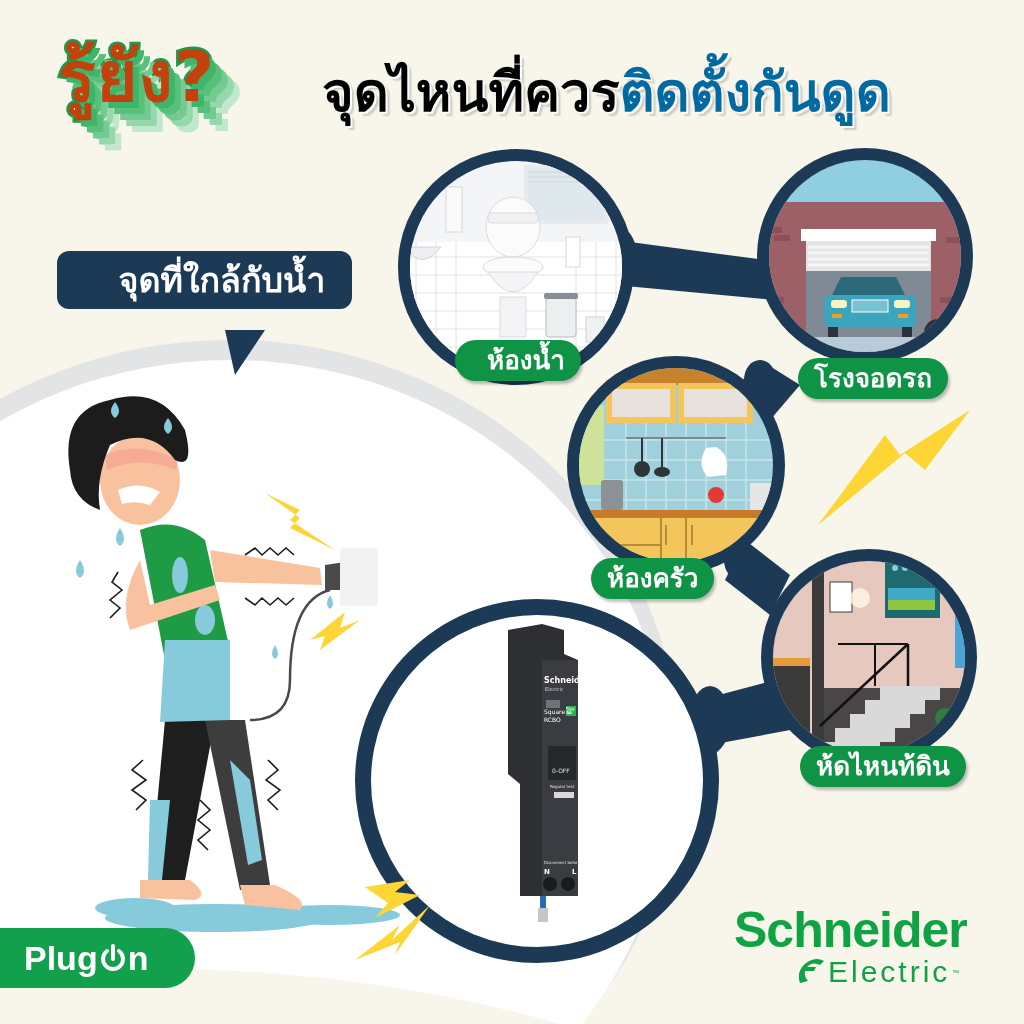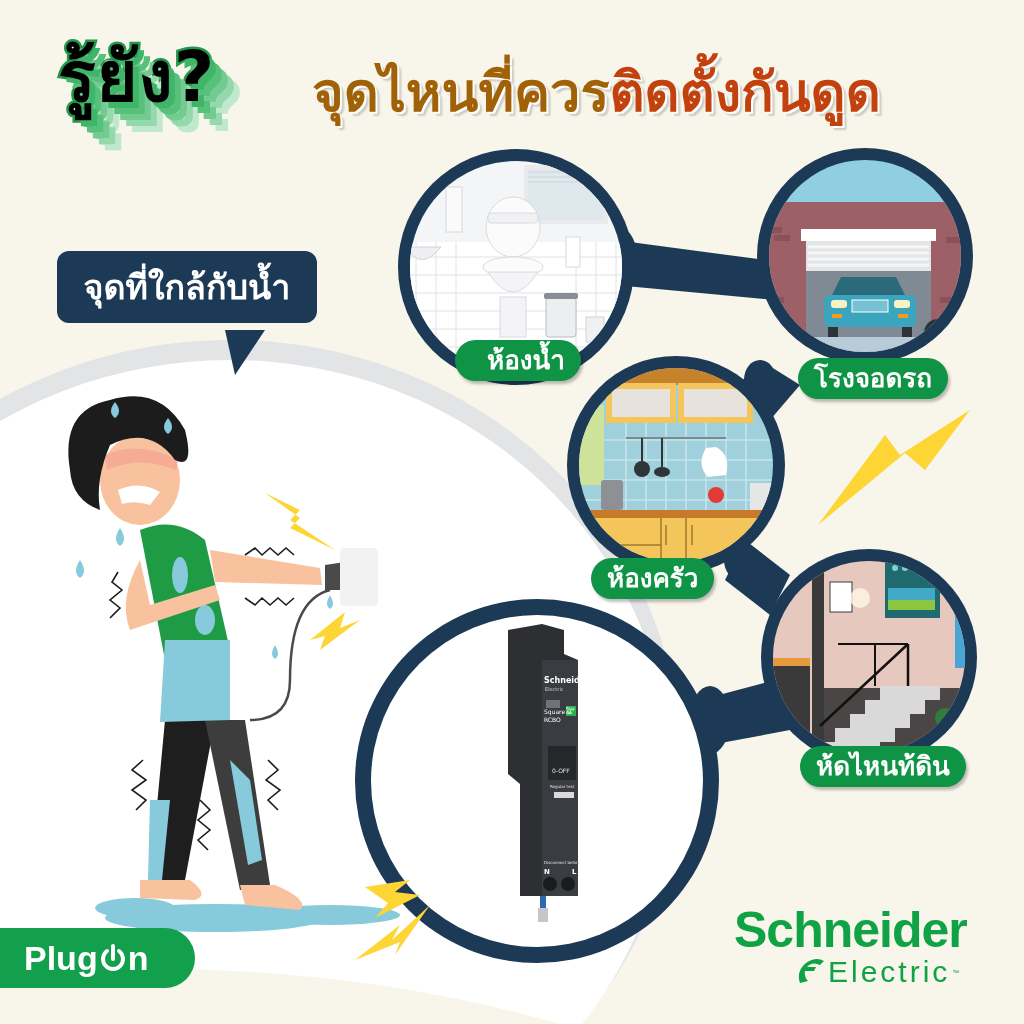--- a/index.html
+++ b/index.html
@@ -6,39 +6,39 @@
     body {
       width: 1024px; height: 1024px; overflow: hidden; position: relative;
       background: #f8f5ea;
       font-family: "DejaVu Sans", sans-serif;
     }
     .abs { position: absolute; }
     svg.layer { position: absolute; left: 0; top: 0; width: 1024px; height: 1024px; }
 
     
     .hl-badge {
-      left: 58px; top: 42px; font-size: 70px; font-weight: bold; color: #000000;
+      left: 58px; top: 42px; font-size: 70px; font-weight: bold; color: #c2410c;
       -webkit-text-stroke: 5px #1f9a4a; paint-order: stroke fill;
       text-shadow: 6px 6px 0 #3fb56a, 12px 12px 0 #57c07b, 18px 18px 0 #73cb91, 24px 24px 0 #95d8ab, 30px 30px 0 #bfe8cc;
       letter-spacing: 1px; line-height: 1;
     }
     .hl-main {
       left: 312px; top: 66px; font-size: 54px; font-weight: bold; line-height: 1;
       text-shadow: 2px 2px 0 #ffffff, 4px 4px 2px rgba(0,0,0,0.18);
       white-space: nowrap;
     }
-    .hl-main .dark { color: #a16207; }
-    .hl-main .green { color: #c2410c; }
+    .hl-main .dark { color: #000000; margin-left: 10px; }
+    .hl-main .green { color: #0369a1; }
 
     
     .bubble {
-      left: 57px; top: 251px; width: 260px; height: 72px;
+      left: 57px; top: 251px; width: 260px; height: 58px;
       background: #1c3a56; border-radius: 12px;
       display: flex; align-items: center; justify-content: center;
-      color: #ffffff; font-size: 34px; font-weight: bold;
+      color: #ffffff; font-size: 34px; font-weight: bold; padding-left: 35px;
     }
 
     
     .room-label {
       background: #0f9345; color: #ffffff; font-weight: bold; font-size: 26px;
       border-radius: 22px; padding: 4px 16px; line-height: 1.25;
       box-shadow: 2px 3px 3px rgba(0,0,0,0.25);
       white-space: nowrap;
     }
 

